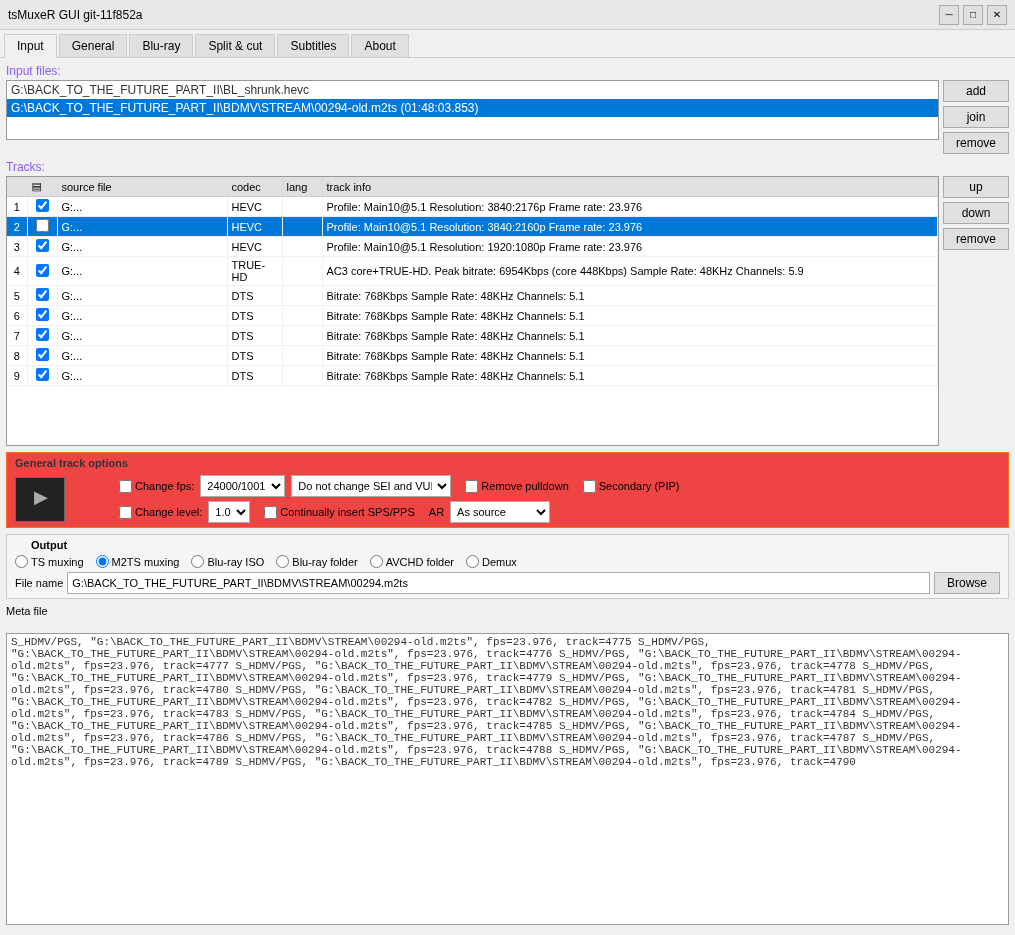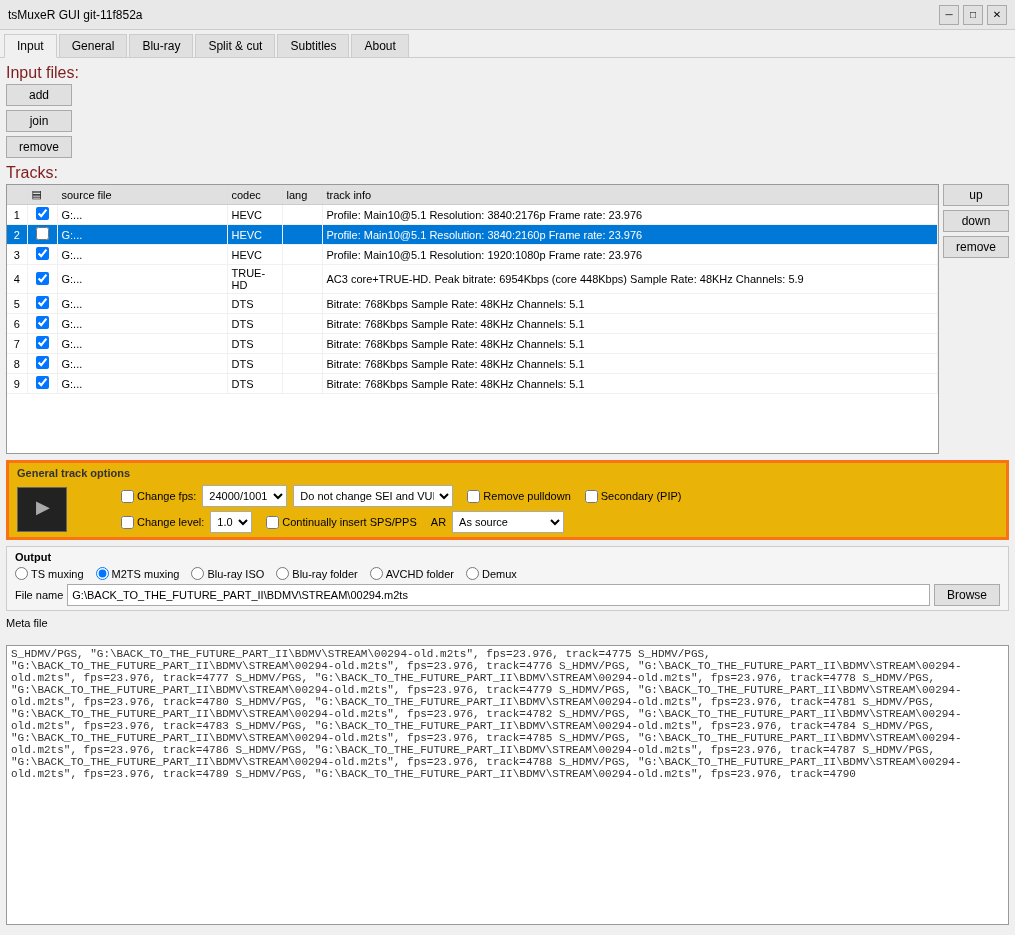--- a/index.html
+++ b/index.html
@@ -12,55 +12,55 @@
     
     
     .tab-bar { display: flex; background: #f0f0f0; padding: 4px 4px 0 4px; border-bottom: 1px solid #ccc; }
     .tab { padding: 4px 12px; border: 1px solid #ccc; border-bottom: none; background: #e0e0e0; cursor: pointer; font-size: 12px; margin-right: 2px; }
     .tab.active { background: #f0f0f0; border-bottom: 1px solid #f0f0f0; margin-bottom: -1px; }
     
     
     .main { padding: 6px; display: flex; flex-direction: column; gap: 6px; height: calc(935px - 62px); }
     
     
-    .section-label { font-size: 16px; color: #7f1d1d; margin-bottom: 2px; }
+    .section-label { font-size: 12px; color: #8b5cf6; margin-bottom: 2px; }
     .input-files-area { display: flex; gap: 4px; }
     .input-files-list { flex: 1; border: 1px solid #999; background: white; height: 60px; overflow-y: auto; }
     .input-file-item { padding: 2px 4px; font-size: 12px; cursor: pointer; color: #333; }
     .input-file-item.selected { background: #0078d7; color: white; }
     .side-buttons { display: flex; flex-direction: column; gap: 4px; }
     .btn { padding: 3px 12px; border: 1px solid #aaa; background: #e0e0e0; cursor: pointer; font-size: 12px; min-width: 65px; text-align: center; }
     
     
     .tracks-section { display: flex; gap: 4px; flex: 0 0 auto; }
     .tracks-table-container { flex: 1; border: 1px solid #999; background: white; height: 270px; overflow-y: auto; overflow-x: hidden; }
     .tracks-table { width: 100%; border-collapse: collapse; }
     .tracks-table th { background: #e0e0e0; border-bottom: 1px solid #ccc; border-right: 1px solid #ddd; padding: 3px 4px; text-align: left; font-size: 11px; font-weight: normal; position: sticky; top: 0; z-index: 1; }
     .tracks-table td { border-bottom: 1px solid #f0f0f0; border-right: 1px solid #f0f0f0; padding: 2px 4px; font-size: 11px; vertical-align: middle; }
     .tracks-table tr.selected td { background: #0078d7; color: white; }
     .checkbox-cell { text-align: center; width: 20px; }
     input[type="checkbox"] { width: 13px; height: 13px; }
     .tracks-side { display: flex; flex-direction: column; gap: 4px; }
     
     
-    .track-options { border: 3px solid #f97316; background: #eab308; padding: 4px 8px; }
+    .track-options { border: 1px solid #f97316; background: #ef4444; padding: 4px 8px; }
     .track-options-title { font-size: 11px; font-weight: bold; color: #333; margin-bottom: 6px; }
     .track-options-content { display: flex; gap: 8px; align-items: center; flex-wrap: wrap; }
     .track-preview { width: 50px; height: 45px; background: #333; border: 1px solid #666; flex-shrink: 0; display: flex; align-items: center; justify-content: center; overflow: hidden; }
     .options-grid { display: flex; flex-direction: column; gap: 4px; flex: 1; }
     .options-row { display: flex; align-items: center; gap: 6px; padding-left: 46px; }
     .select-sm { height: 22px; font-size: 11px; border: 1px solid #aaa; background: white; padding: 0 2px; }
     .select-md { height: 22px; font-size: 11px; border: 1px solid #aaa; background: white; padding: 0 2px; width: 160px; }
-    .select-ar { height: 22px; font-size: 11px; border: 1px solid #aaa; background: white; padding: 0 2px; width: 112px; }
+    .select-ar { height: 22px; font-size: 11px; border: 1px solid #aaa; background: white; padding: 0 2px; width: 100px; }
     label.cb-label { display: flex; align-items: center; gap: 3px; font-size: 11px; cursor: pointer; white-space: nowrap; }
     .ar-label { font-size: 11px; margin-left: 8px; }
     
     
     .output-section { border: 1px solid #ccc; padding: 4px 8px; background: #f5f5f5; }
-    .output-title { font-size: 11px; font-weight: bold; margin-bottom: 4px; }
+    .output-title { font-size: 11px; font-weight: bold; margin-bottom: 4px; margin-left: 16px; }
     .radio-row { display: flex; gap: 12px; align-items: center; flex-wrap: wrap; }
     .radio-label { display: flex; align-items: center; gap: 3px; font-size: 11px; cursor: pointer; }
     .file-name-row { display: flex; gap: 4px; align-items: center; margin-top: 4px; }
     .file-name-label { font-size: 11px; white-space: nowrap; }
     .file-name-input { flex: 1; height: 22px; border: 1px solid #aaa; font-size: 11px; padding: 0 4px; }
     
     
     .meta-section { flex: 1; display: flex; flex-direction: column; }
     .meta-label { font-size: 11px; font-weight: normal; margin-bottom: 16px; }
     .meta-content { border: 1px solid #999; background: white; flex: 1; overflow-y: auto; padding: 2px 4px; font-size: 11px; font-family: 'Courier New', monospace; color: #333; min-height: 0; }
@@ -99,20 +99,24 @@
   <div class="tab">Split &amp; cut</div>
   <div class="tab">Subtitles</div>
   <div class="tab">About</div>
 </div>
 
 <div class="main">
 
   <div>
     <div class="section-label">Input files:</div>
     <div class="input-files-area">
+      <div class="input-files-list">
+        <div class="input-file-item">G:\BACK_TO_THE_FUTURE_PART_II\BL_shrunk.hevc</div>
+        <div class="input-file-item selected">G:\BACK_TO_THE_FUTURE_PART_II\BDMV\STREAM\00294-old.m2ts (01:48:03.853)</div>
+      </div>
       <div class="side-buttons">
         <button class="btn">add</button>
         <button class="btn">join</button>
         <button class="btn">remove</button>
       </div>
     </div>
   </div>
 
   <div>
     <div class="section-label">Tracks:</div>

